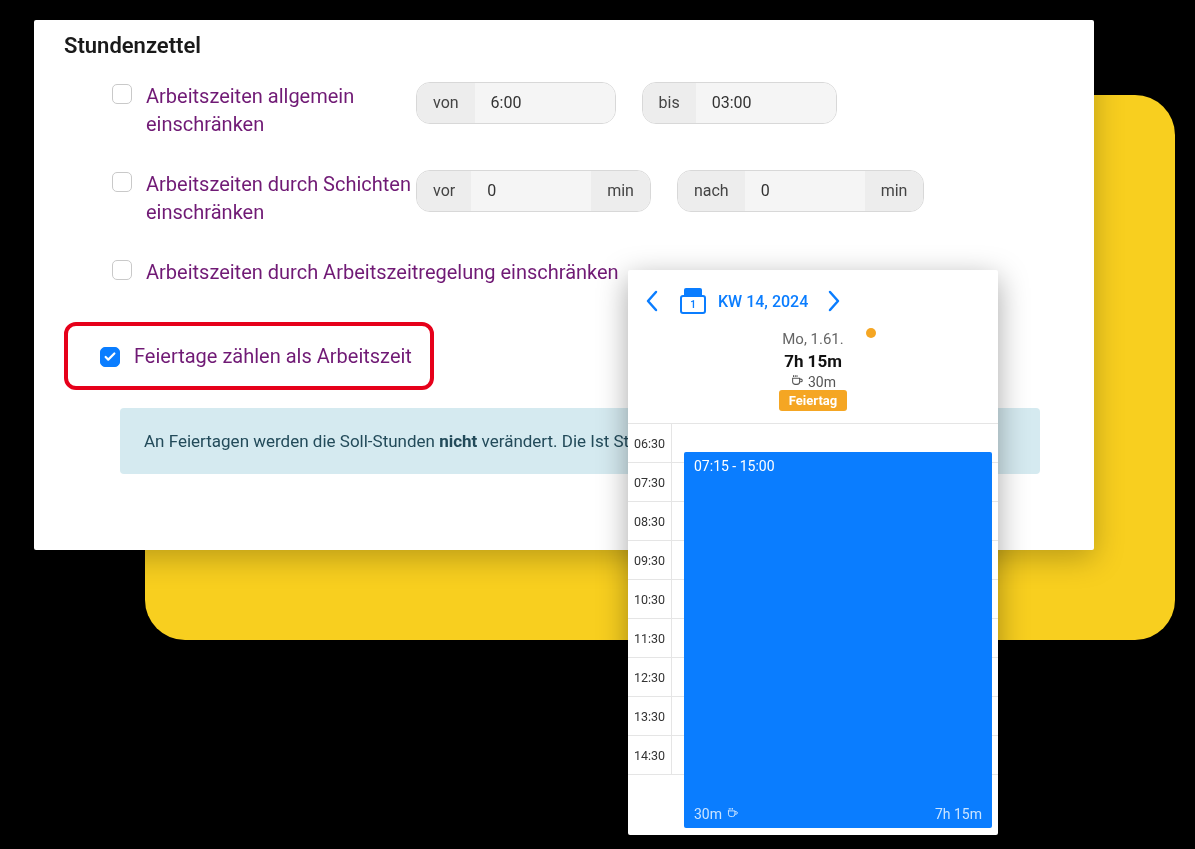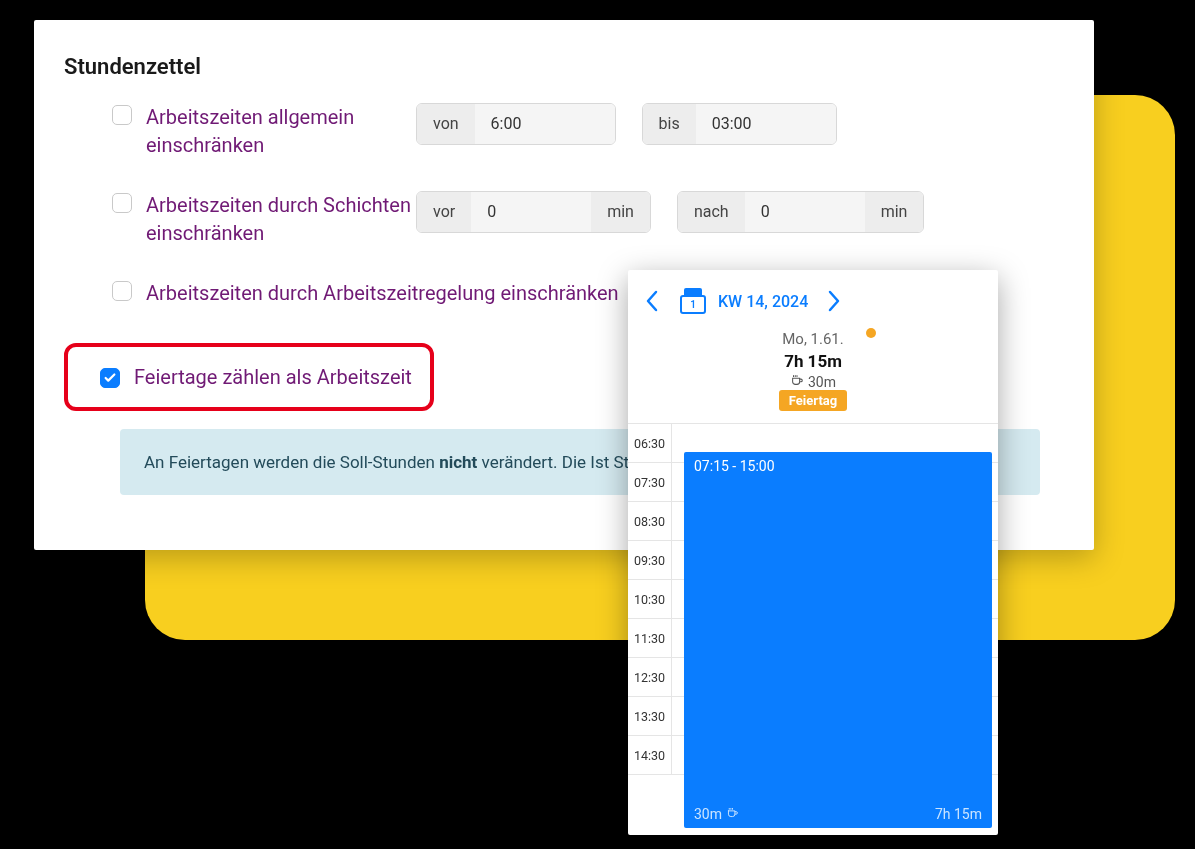--- a/index.html
+++ b/index.html
@@ -23,21 +23,21 @@
   }
   .panel {
     position: absolute;
     left: 34px;
     top: 20px;
     width: 1060px;
     height: 530px;
     background: #fff;
     box-shadow: 0 8px 30px rgba(0,0,0,0.25);
     border-radius: 2px;
-    padding: 34px 30px;
+    padding: 13px 30px;
   }
   .panel h2 {
     margin: 0 0 24px 0;
     font-size: 22px;
     font-weight: 600;
     color: #1a1a1a;
   }
   .row {
     display: flex;
     align-items: flex-start;
@@ -63,21 +63,21 @@
   .chk.checked svg { display: block; }
   .chk svg { display: none; width: 14px; height: 14px; }
   .row-label {
     font-size: 20px;
     color: #701a75;
     line-height: 1.4;
     flex: 0 0 270px;
   }
   .input-group {
     display: inline-flex;
-    border-radius: 6px;
+    border-radius: 14px;
     overflow: hidden;
     border: 1px solid #d8d8d8;
     margin-right: 26px;
     height: 42px;
     line-height: 42px;
   }
   .input-label {
     background: #ededed;
     color: #444;
     padding: 0 16px;

